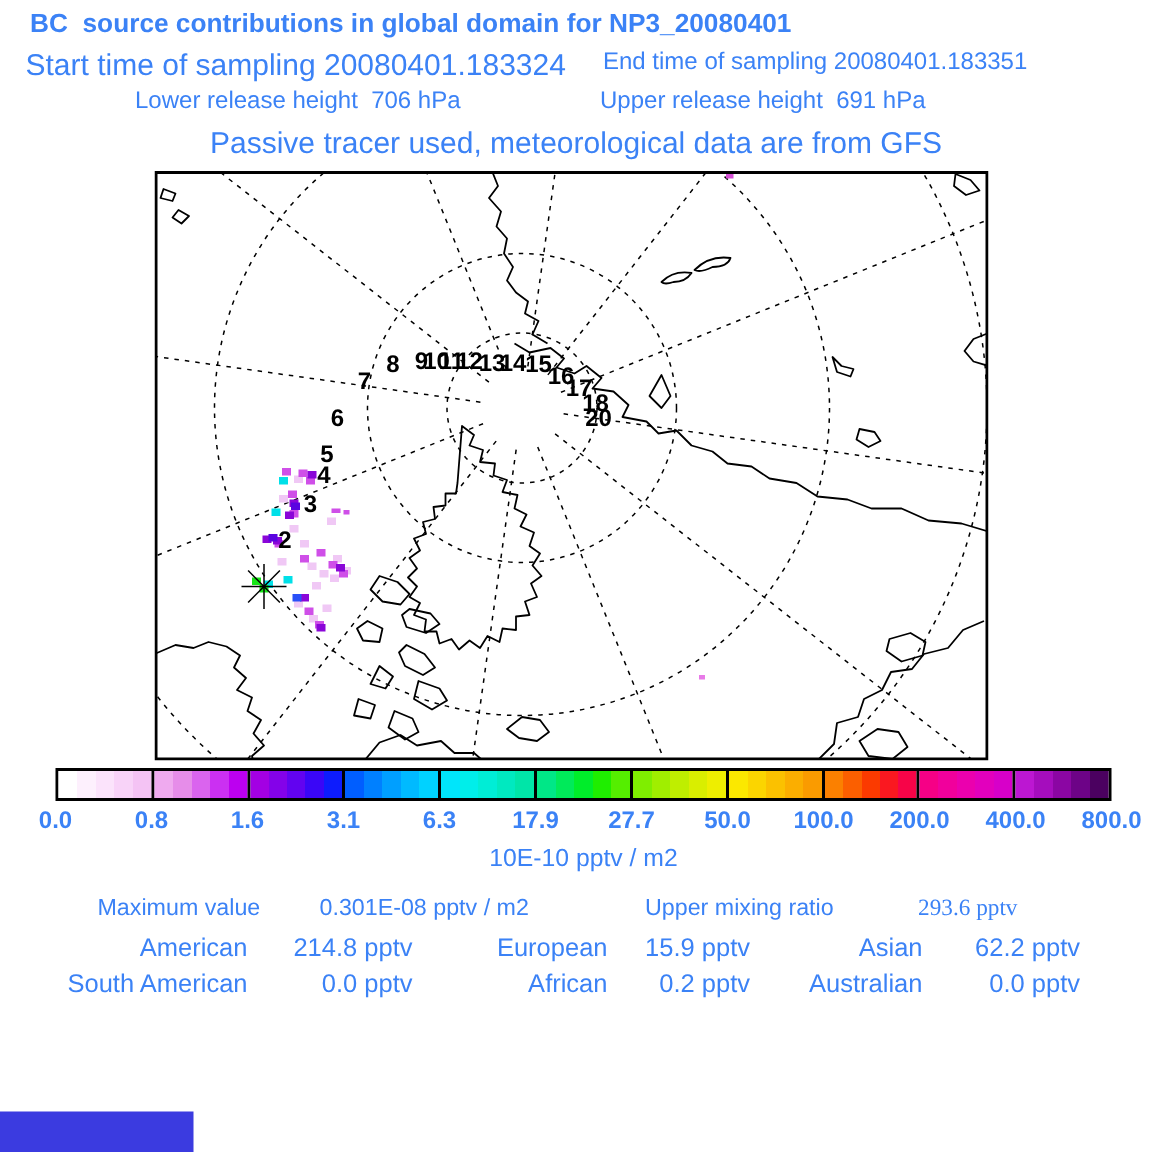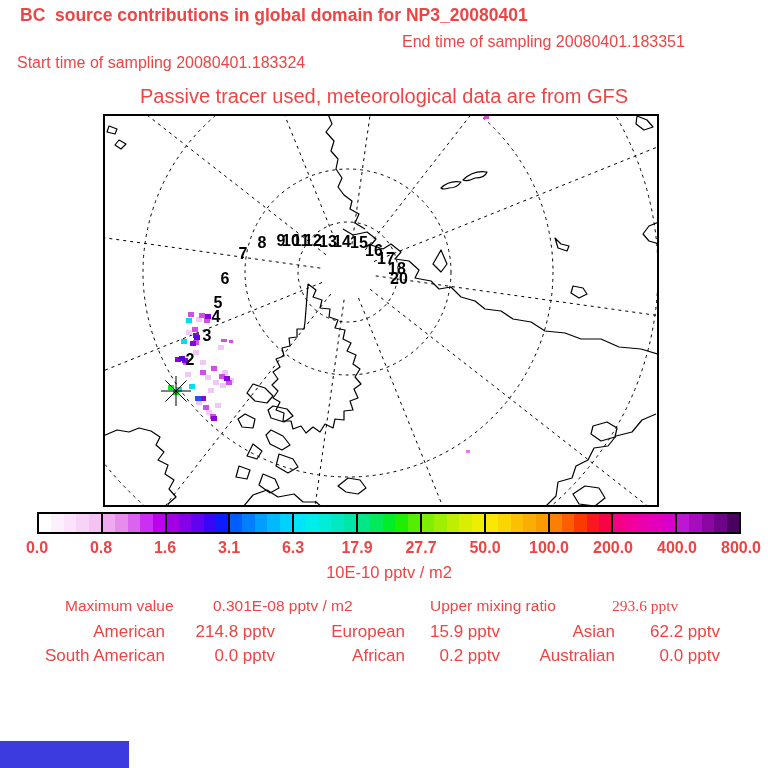--- a/index.html
+++ b/index.html
@@ -1,20 +1,20 @@
 <!DOCTYPE html>
 <html><head>
 <meta charset="utf-8">
 <style>
   html,body{margin:0;padding:0;background:#ffffff;}
   #page{position:relative;width:768px;height:768px;background:#ffffff;overflow:hidden;
-        font-family:"Liberation Sans",sans-serif;color:#ef4444;}
+        font-family:"Liberation Sans",sans-serif;color:#3b82f6;}
   .abs{position:absolute;white-space:pre;}
   #title{left:20px;top:5px;font-size:17.5px;font-weight:bold;}
-  .h2a{left:17px;top:33px;font-size:16px;margin-top:21px;}
+  .h2a{left:17px;top:33px;font-size:20px;}
   .h2b{left:402px;top:33px;font-size:16px;}
   .h3a{left:90px;top:59px;font-size:16px;}
   .h3b{left:400px;top:59px;font-size:16px;}
   #h4{left:140px;top:85px;font-size:20px;}
   #map-wrap{position:absolute;left:103px;top:114px;width:556px;height:393px;}
   #colorbar{position:absolute;left:37px;top:512px;width:704px;height:22px;
             border:2px solid #000;display:flex;box-sizing:border-box;}
   .cb-seg{flex:1 1 0;height:100%;border-right:2px solid #000;}
   .cb-seg:last-child{border-right:none;}
   #cb-ticks{position:absolute;left:0;top:539px;width:768px;height:18px;}
@@ -32,20 +32,22 @@
   .coast{fill:none;stroke:#000;stroke-width:1.2;stroke-linejoin:round;}
   .rel-num{font-size:16px;font-weight:bold;fill:#000;text-anchor:middle;}
 </style>
 </head>
 <body>
 
 <div id="page">
   <div id="title" class="abs">BC  source contributions in global domain for NP3_20080401</div>
   <div class="abs h2a">Start time of sampling 20080401.183324</div>
   <div class="abs h2b">End time of sampling 20080401.183351</div>
+  <div class="abs h3a">Lower release height  706 hPa</div>
+  <div class="abs h3b">Upper release height  691 hPa</div>
   <div id="h4" class="abs">Passive tracer used, meteorological data are from GFS</div>
 
   <div id="map-wrap">
     <svg id="polar-map" width="556" height="393" viewBox="0 0 556 393">
         <defs>
           <clipPath id="mapclip">
             <rect x="1" y="1" width="554" height="391"></rect>
           </clipPath>
         </defs>
         <g clip-path="url(#mapclip)">

